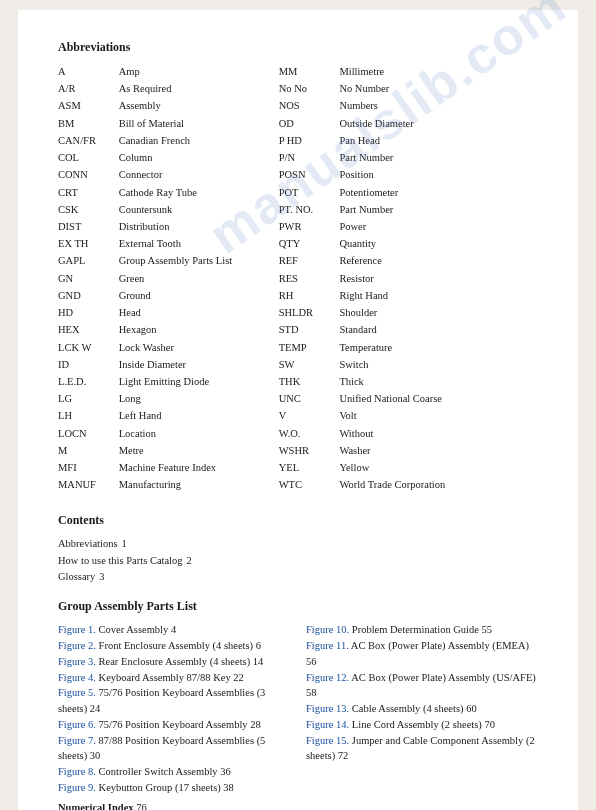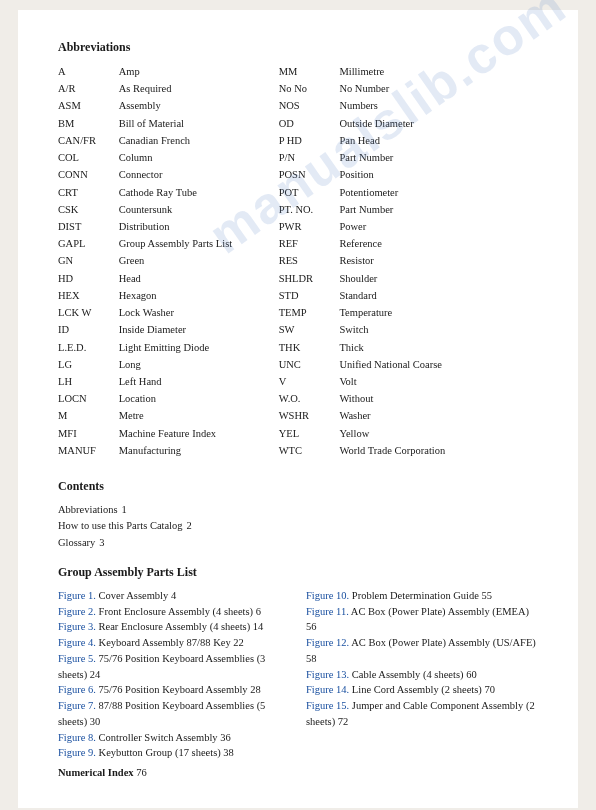--- a/index.html
+++ b/index.html
@@ -158,30 +158,42 @@
           <td class="col-code2">PT. NO.</td>
           <td class="col-def2">Part Number</td>
         </tr>
         <tr>
           <td class="col-code">DIST</td>
           <td class="col-def">Distribution</td>
           <td class="col-code2">PWR</td>
           <td class="col-def2">Power</td>
         </tr>
         <tr>
+          <td class="col-code">EX TH</td>
+          <td class="col-def">External Tooth</td>
+          <td class="col-code2">QTY</td>
+          <td class="col-def2">Quantity</td>
+        </tr>
+        <tr>
           <td class="col-code">GAPL</td>
           <td class="col-def">Group Assembly Parts List</td>
           <td class="col-code2">REF</td>
           <td class="col-def2">Reference</td>
         </tr>
         <tr>
           <td class="col-code">GN</td>
           <td class="col-def">Green</td>
           <td class="col-code2">RES</td>
           <td class="col-def2">Resistor</td>
+        </tr>
+        <tr>
+          <td class="col-code">GND</td>
+          <td class="col-def">Ground</td>
+          <td class="col-code2">RH</td>
+          <td class="col-def2">Right Hand</td>
         </tr>
         <tr>
           <td class="col-code">HD</td>
           <td class="col-def">Head</td>
           <td class="col-code2">SHLDR</td>
           <td class="col-def2">Shoulder</td>
         </tr>
         <tr>
           <td class="col-code">HEX</td>
           <td class="col-def">Hexagon</td>

